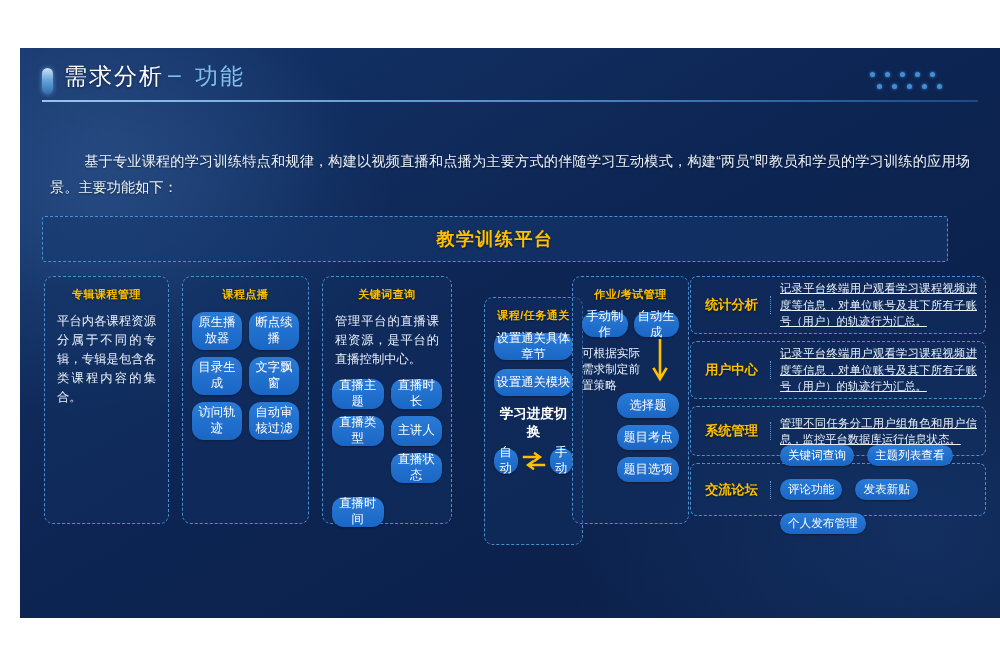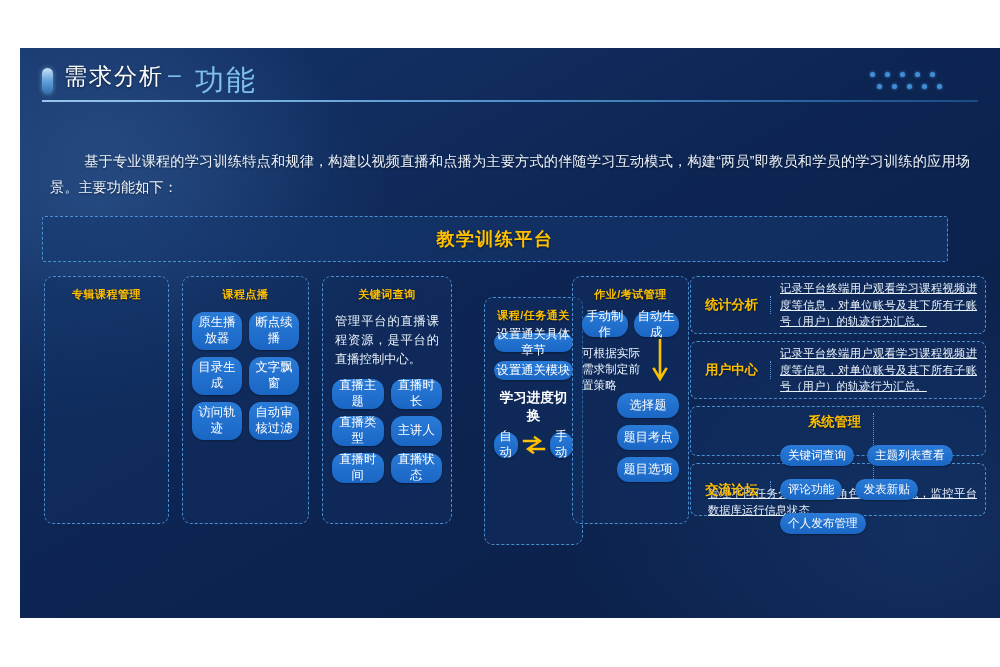--- a/index.html
+++ b/index.html
@@ -40,21 +40,21 @@
     position: absolute; left: 44px; top: 13px;
     font-size: 23px; letter-spacing: 2px; color: #ffffff;
     text-shadow: 0 1px 3px rgba(0,0,0,0.5);
   }
   .title-dash {
     position: absolute; left: 148px; top: 13px;
     font-size: 23px; color: #7fc0f0;
   }
   .title-sub {
     position: absolute; left: 175px; top: 13px;
-    font-size: 29px; letter-spacing: 2px; color: #7fc0f0; font-family: Liberation Mono, monospace;
+    font-size: 23px; letter-spacing: 2px; color: #7fc0f0; font-family: Liberation Mono, monospace;
   }
   .header-rule {
     position: absolute; left: 22px; top: 52px; width: 936px; height: 2px;
     background: linear-gradient(90deg, #9ecdf2 0%, #5a9ed4 45%, #2c6aa8 80%, #1b4d86 100%);
     opacity: 0.95;
   }
   #dot-grid { position: absolute; right: 38px; top: 24px; width: 92px; }
   #dot-grid .dot-row { display: flex; gap: 10px; margin-bottom: 7px; }
   #dot-grid .dot-row.offset { margin-left: 7px; }
   #dot-grid .dot { width: 5px; height: 5px; border-radius: 50%; background: #3f8fd6; box-shadow: 0 0 3px rgba(80,160,230,0.8); }
@@ -109,21 +109,21 @@
     display: flex; align-items: center; justify-content: center;
     text-align: center; border-radius: 12px;
     line-height: 16px; padding: 3px 2px;
     box-shadow: 0 1px 2px rgba(0,0,0,0.35);
     font-family: Liberation Mono, monospace;
   }
   .btn-grid { display: grid; grid-template-columns: 1fr 1fr; gap: 7px 7px; }
   .btn-grid .btn { height: 38px; }
 
   
-  .wide-btn { height: 19px; margin-bottom: 9px; text-align: center; }
+  .wide-btn { height: 27px; margin-bottom: 9px; text-align: center; }
   .switch-label { text-align: center; font-size: 13.5px; font-weight: bold; color: #ffffff; margin: 6px 0 7px; }
   .switch-row { display: flex; align-items: flex-end; justify-content: center; gap: 4px; }
   .switch-row .btn { width: 56px; height: 26px; }
   .arrows { width: 30px; height: 26px; position: relative; }
 
   
   .row2 { display: grid; grid-template-columns: 1fr 1fr; gap: 6px; }
   .row2 .btn { height: 25px; }
   .note { font-size: 11.6px; line-height: 16px; color: #eaf2fb; margin-top: 8px; width: 64px; float: left; }
   .p5-stack { margin-left: 32px; margin-top: 4px; }
@@ -184,20 +184,21 @@
   <div id="intro"><span class="indent"></span><span>基于专业课程的学习训练特点和规律，构建以视频直播和点播为主要方式的伴随学习互动模式，构建“两员”即教员和学员的学习训练的应用场景。主要功能如下：</span></div>
 
   <div id="platform-banner">
     <div class="banner-title">教学训练平台</div>
   </div>
 
   <div id="body-area">
 
     <div class="panel" style="left:10px; width:125px;">
       <div class="panel-title">专辑课程管理</div>
+      <div class="panel-desc">平台内各课程资源分属于不同的专辑，专辑是包含各类课程内容的集合。</div>
     </div>
 
     <div class="panel" style="left:148px; width:127px;">
       <div class="panel-title">课程点播</div>
       <div class="btn-grid">
         <div class="btn">原生播放器</div>
         <div class="btn">断点续播</div>
         <div class="btn">目录生成</div>
         <div class="btn">文字飘窗</div>
         <div class="btn">访问轨迹</div>
@@ -206,21 +207,21 @@
     </div>
 
     <div class="panel" style="left:288px; width:130px;">
       <div class="panel-title">关键词查询</div>
       <div class="panel-desc" style="margin-bottom:10px;">管理平台的直播课程资源，是平台的直播控制中心。</div>
       <div class="btn-grid" style="grid-template-rows:repeat(3,30px);">
         <div class="btn" style="height:30px;">直播主题</div>
         <div class="btn" style="height:30px;">直播时长</div>
         <div class="btn" style="height:30px;">直播类型</div>
         <div class="btn" style="height:30px;">主讲人</div>
-        <div class="btn" style="height:30px;">直播时间</div>
+        <div class="btn" style="height:30px;margin-top:44px;">直播时间</div>
         <div class="btn" style="height:30px;">直播状态</div>
       </div>
     </div>
 
     <div class="panel" style="left:450px; width:99px;margin-top:21px;">
       <div class="panel-title">课程/任务通关</div>
       <div class="btn wide-btn">设置通关具体章节</div>
       <div class="btn wide-btn">设置通关模块</div>
       <div class="switch-label">学习进度切换</div>
       <div class="switch-row">
@@ -256,21 +257,21 @@
 
     <div id="right-stack">
       <div class="rrow" style="height:58px;">
         <div class="rlabel">统计分析</div>
         <div class="rdesc">记录平台终端用户观看学习课程视频进度等信息，对单位账号及其下所有子账号（用户）的轨迹行为汇总。</div>
       </div>
       <div class="rrow" style="height:58px;">
         <div class="rlabel">用户中心</div>
         <div class="rdesc">记录平台终端用户观看学习课程视频进度等信息，对单位账号及其下所有子账号（用户）的轨迹行为汇总。</div>
       </div>
-      <div class="rrow" style="height:50px;flex-direction:column;">
+      <div class="rrow" style="height:50px;">
         <div class="rlabel">系统管理</div>
         <div class="rdesc">管理不同任务分工用户组角色和用户信息，监控平台数据库运行信息状态。</div>
       </div>
       <div class="rrow" style="height:53px;">
         <div class="rlabel">交流论坛</div>
         <div class="rbtns">
           <div class="btn">关键词查询</div>
           <div class="btn">主题列表查看</div>
           <div class="btn">评论功能</div>
           <div class="btn">发表新贴</div>

